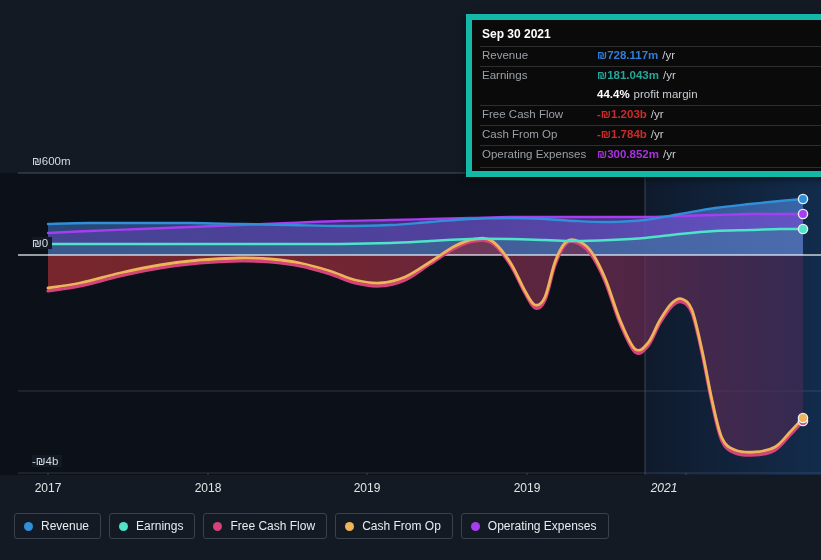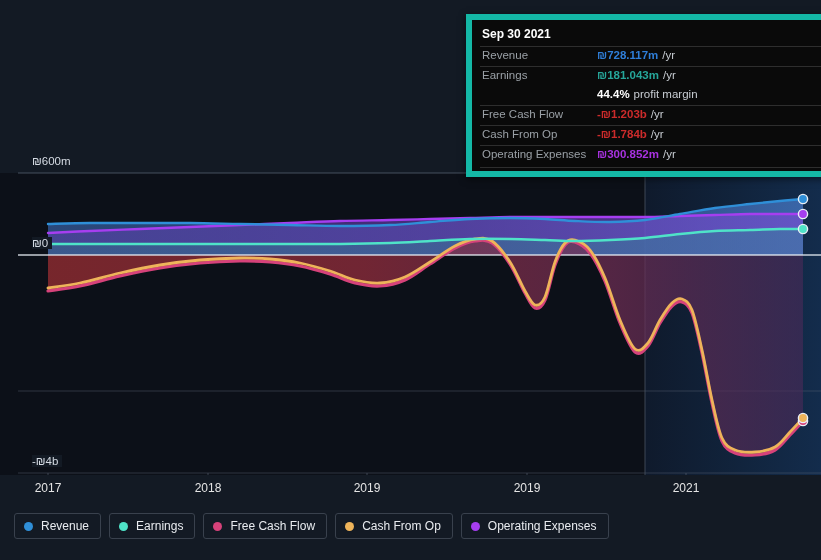--- a/index.html
+++ b/index.html
@@ -127,21 +127,21 @@
   </div>
 
   <div class="ylab" style="left:20px;top:155px;">₪600m</div>
   <div class="ylab" style="left:20px;top:237px;">₪0</div>
   <div class="ylab" style="left:20px;top:455px;">-₪4b</div>
 
   <div class="xlab" style="left:48px;">2017</div>
   <div class="xlab" style="left:208px;">2018</div>
   <div class="xlab" style="left:367px;">2019</div>
   <div class="xlab" style="left:527px;">2019</div>
-  <div class="xlab" style="left:686px;">2021</div>
+  <div class="xlab" style="left:664px;font-style:italic;">2021</div>
 
   <div class="tooltip">
     <div class="tt-title">Sep 30 2021</div>
 
     <div class="tt-row">
       <span class="tt-label">Revenue</span>
       <span class="tt-val" style="color:#2f7ed8">₪728.117m</span>
       <span class="tt-unit">/yr</span>
     </div>
 

